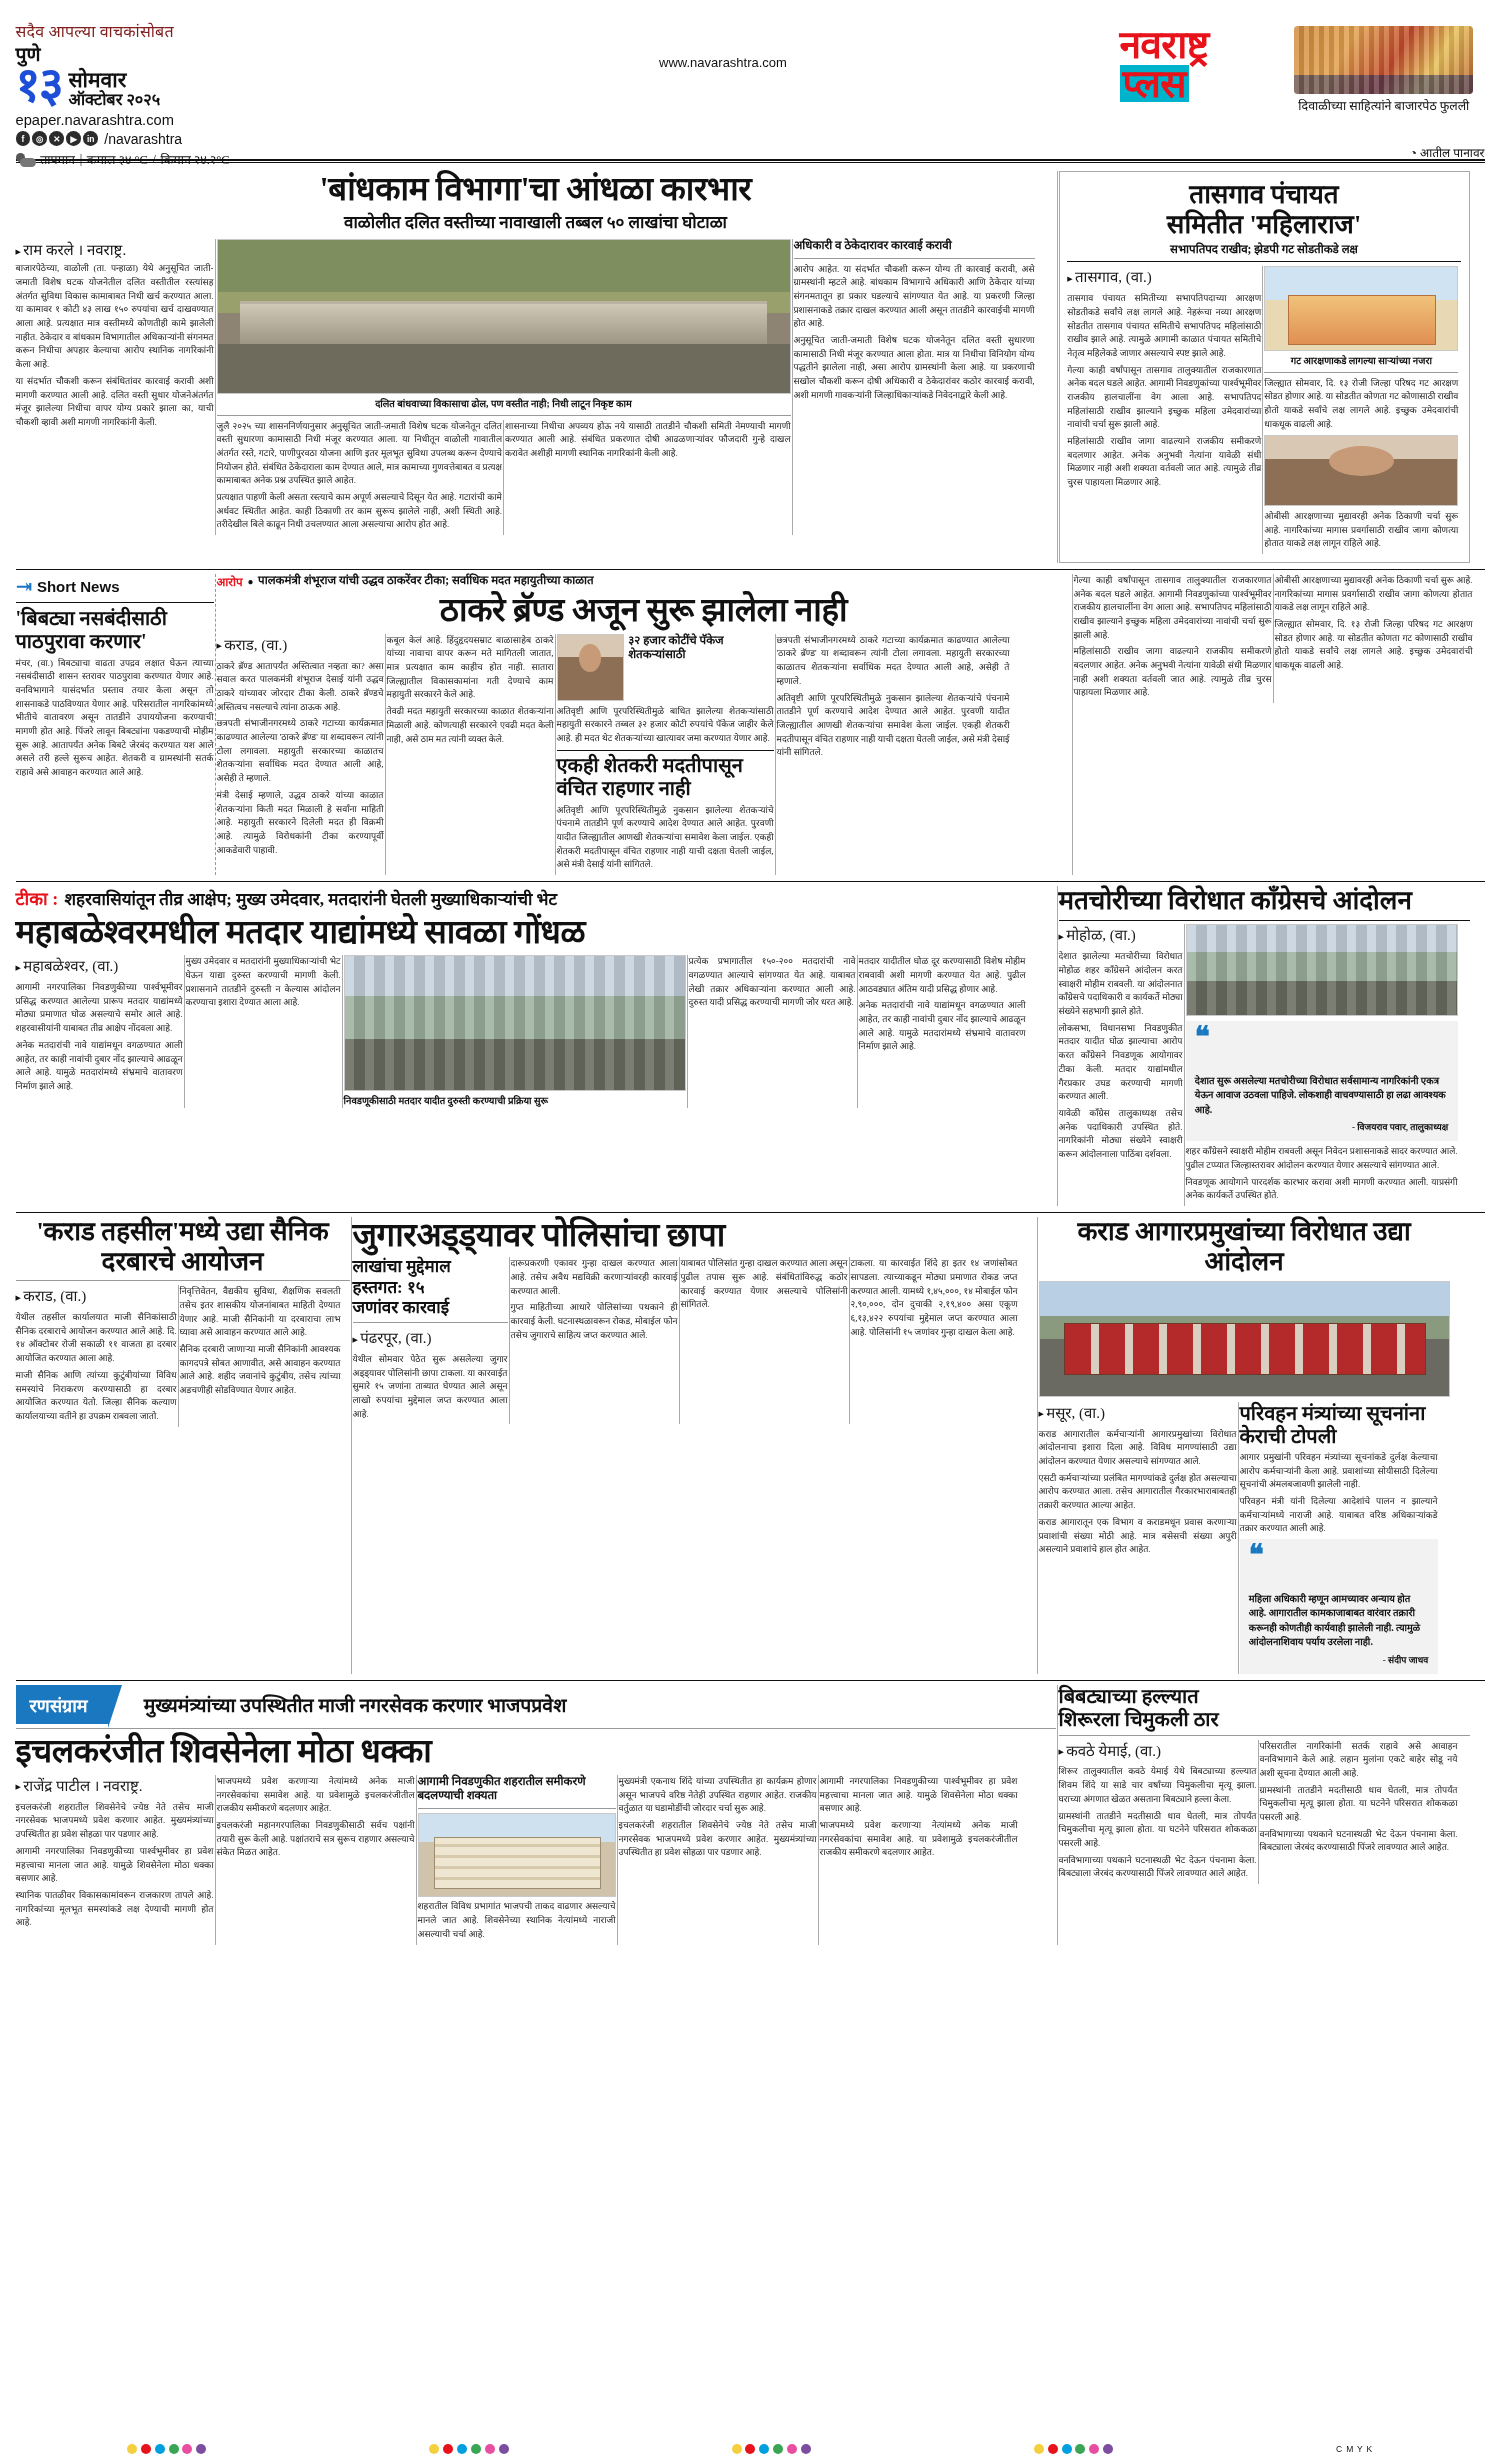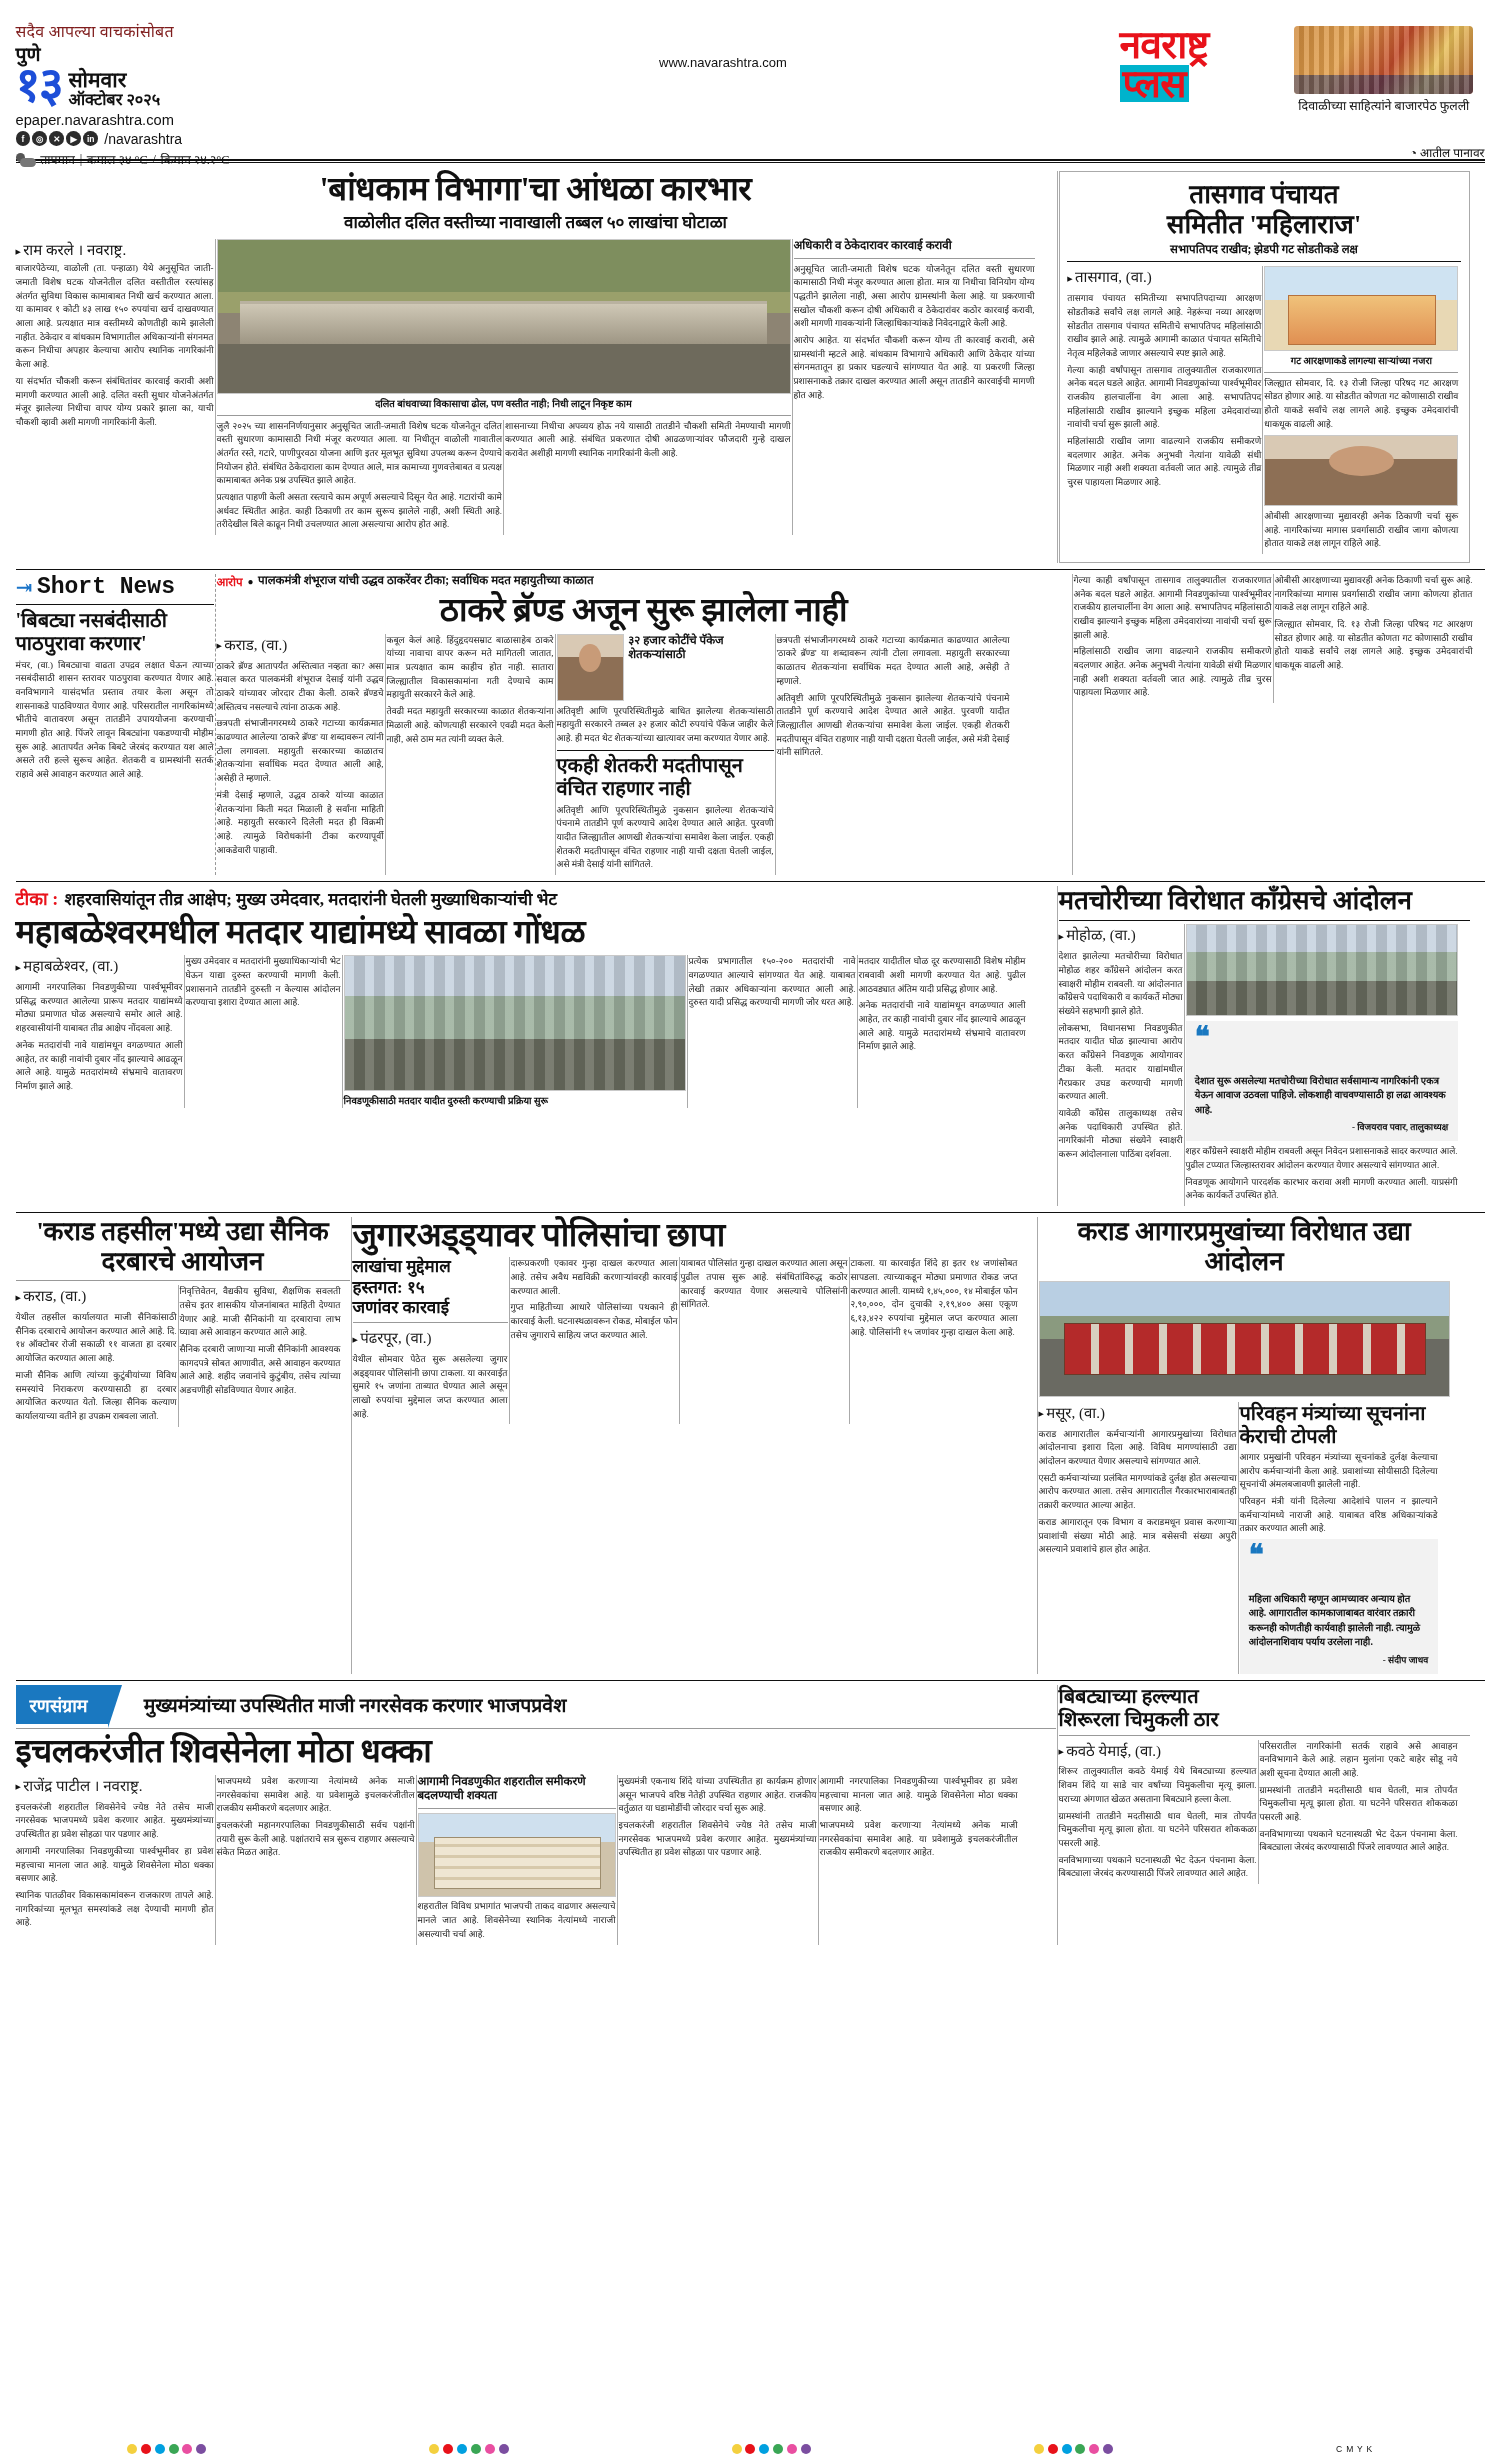--- a/index.html
+++ b/index.html
@@ -91,21 +91,21 @@
   .ph-bus { background: linear-gradient(180deg,#b9cfe3 0 30%, #8a9a7f 30% 50%, #6a6a62 50% 100%); }
   .ph-bus::after { content:""; position:absolute; left:6%; top:36%; width:88%; height:44%;
       background: repeating-linear-gradient(90deg,#b42a2a 0 26px, #d8cfc0 26px 34px); border:1.6px solid #6b3b2a; }
   .ph-building { background: linear-gradient(180deg,#cfe0ee 0 34%, #cfc3ab 34% 100%); }
   .ph-building::after { content:""; position:absolute; left:8%; top:28%; width:84%; height:62%;
       background: repeating-linear-gradient(0deg,#efe6d2 0 7.8px, #d7c9ab 7.8px 11px); border:1.6px solid #9d8d6e; }
 
   
   .shortnews { display: flex; align-items: center; gap: 4.7px; }
   .sn-arrow { color: #1a74c8; font-size: 20px; font-weight: 900; }
-  .sn-label { font-size: 23px; font-weight: 900; font-family:Liberation Mono, monospace; }
+  .sn-label { font-size: 15px; font-weight: 900; font-family:Liberation Sans, sans-serif; }
   .aarop { color: #e8121a; font-weight: 900; font-size: 11.6px; }
   .tika { color: #e8121a; font-weight: 900; font-size: 18px; }
   .ranabanner { display: flex; align-items: stretch; }
   .rana-tag { background: #1a78c0; color: #fff; font-size: 18px; font-weight: 800;
               padding: 7.8px 20px 7.8px 14px; position: relative; }
   .rana-tag::after { content:""; position:absolute; right:-14px; top:0; border-left:14px solid #1a78c0;
               border-bottom: 43px solid transparent; }
   .rana-head { flex:1; display:flex; align-items:center; padding-left: 36px; font-size: 19.4px; font-weight: 800; }
 
   .quotebox { background:#f2f2f2; padding: 7.8px 9.3px; }
@@ -209,22 +209,22 @@
             <div style="flex:1;" class="body">
               <p>शासनाच्या निधीचा अपव्यय होऊ नये यासाठी तातडीने चौकशी समिती नेमण्याची मागणी करण्यात आली आहे. संबंधित प्रकरणात दोषी आढळणाऱ्यांवर फौजदारी गुन्हे दाखल करावेत अशीही मागणी स्थानिक नागरिकांनी केली आहे.</p>
             </div>
           </div>
         </div>
         <div class="vsep"></div>
         <div style="width:241px;">
           <div class="kicker">अधिकारी व ठेकेदारावर कारवाई करावी</div>
           <div class="hr-gray"></div>
           <div class="body">
+            <p>आरोप आहेत. या संदर्भात चौकशी करून योग्य ती कारवाई करावी, असे ग्रामस्थांनी म्हटले आहे. बांधकाम विभागाचे अधिकारी आणि ठेकेदार यांच्या संगनमतातून हा प्रकार घडल्याचे सांगण्यात येत आहे. या प्रकरणी जिल्हा प्रशासनाकडे तक्रार दाखल करण्यात आली असून तातडीने कारवाईची मागणी होत आहे.</p>
             <p>अनुसूचित जाती-जमाती विशेष घटक योजनेतून दलित वस्ती सुधारणा कामासाठी निधी मंजूर करण्यात आला होता. मात्र या निधीचा विनियोग योग्य पद्धतीने झालेला नाही, असा आरोप ग्रामस्थांनी केला आहे. या प्रकरणाची सखोल चौकशी करून दोषी अधिकारी व ठेकेदारांवर कठोर कारवाई करावी, अशी मागणी गावकऱ्यांनी जिल्हाधिकाऱ्यांकडे निवेदनाद्वारे केली आहे.</p>
-            <p>आरोप आहेत. या संदर्भात चौकशी करून योग्य ती कारवाई करावी, असे ग्रामस्थांनी म्हटले आहे. बांधकाम विभागाचे अधिकारी आणि ठेकेदार यांच्या संगनमतातून हा प्रकार घडल्याचे सांगण्यात येत आहे. या प्रकरणी जिल्हा प्रशासनाकडे तक्रार दाखल करण्यात आली असून तातडीने कारवाईची मागणी होत आहे.</p>
           </div>
         </div>
       </div>
     </div>
 
     <div class="vsep"></div>
 
     <div style="width:411px;border:0.8px solid #aaa;padding:7.8px;">
       <div class="hl2" style="text-align:center;">तासगाव पंचायत</div>
       <div class="hl2" style="text-align:center;">समितीत 'महिलाराज'</div>

